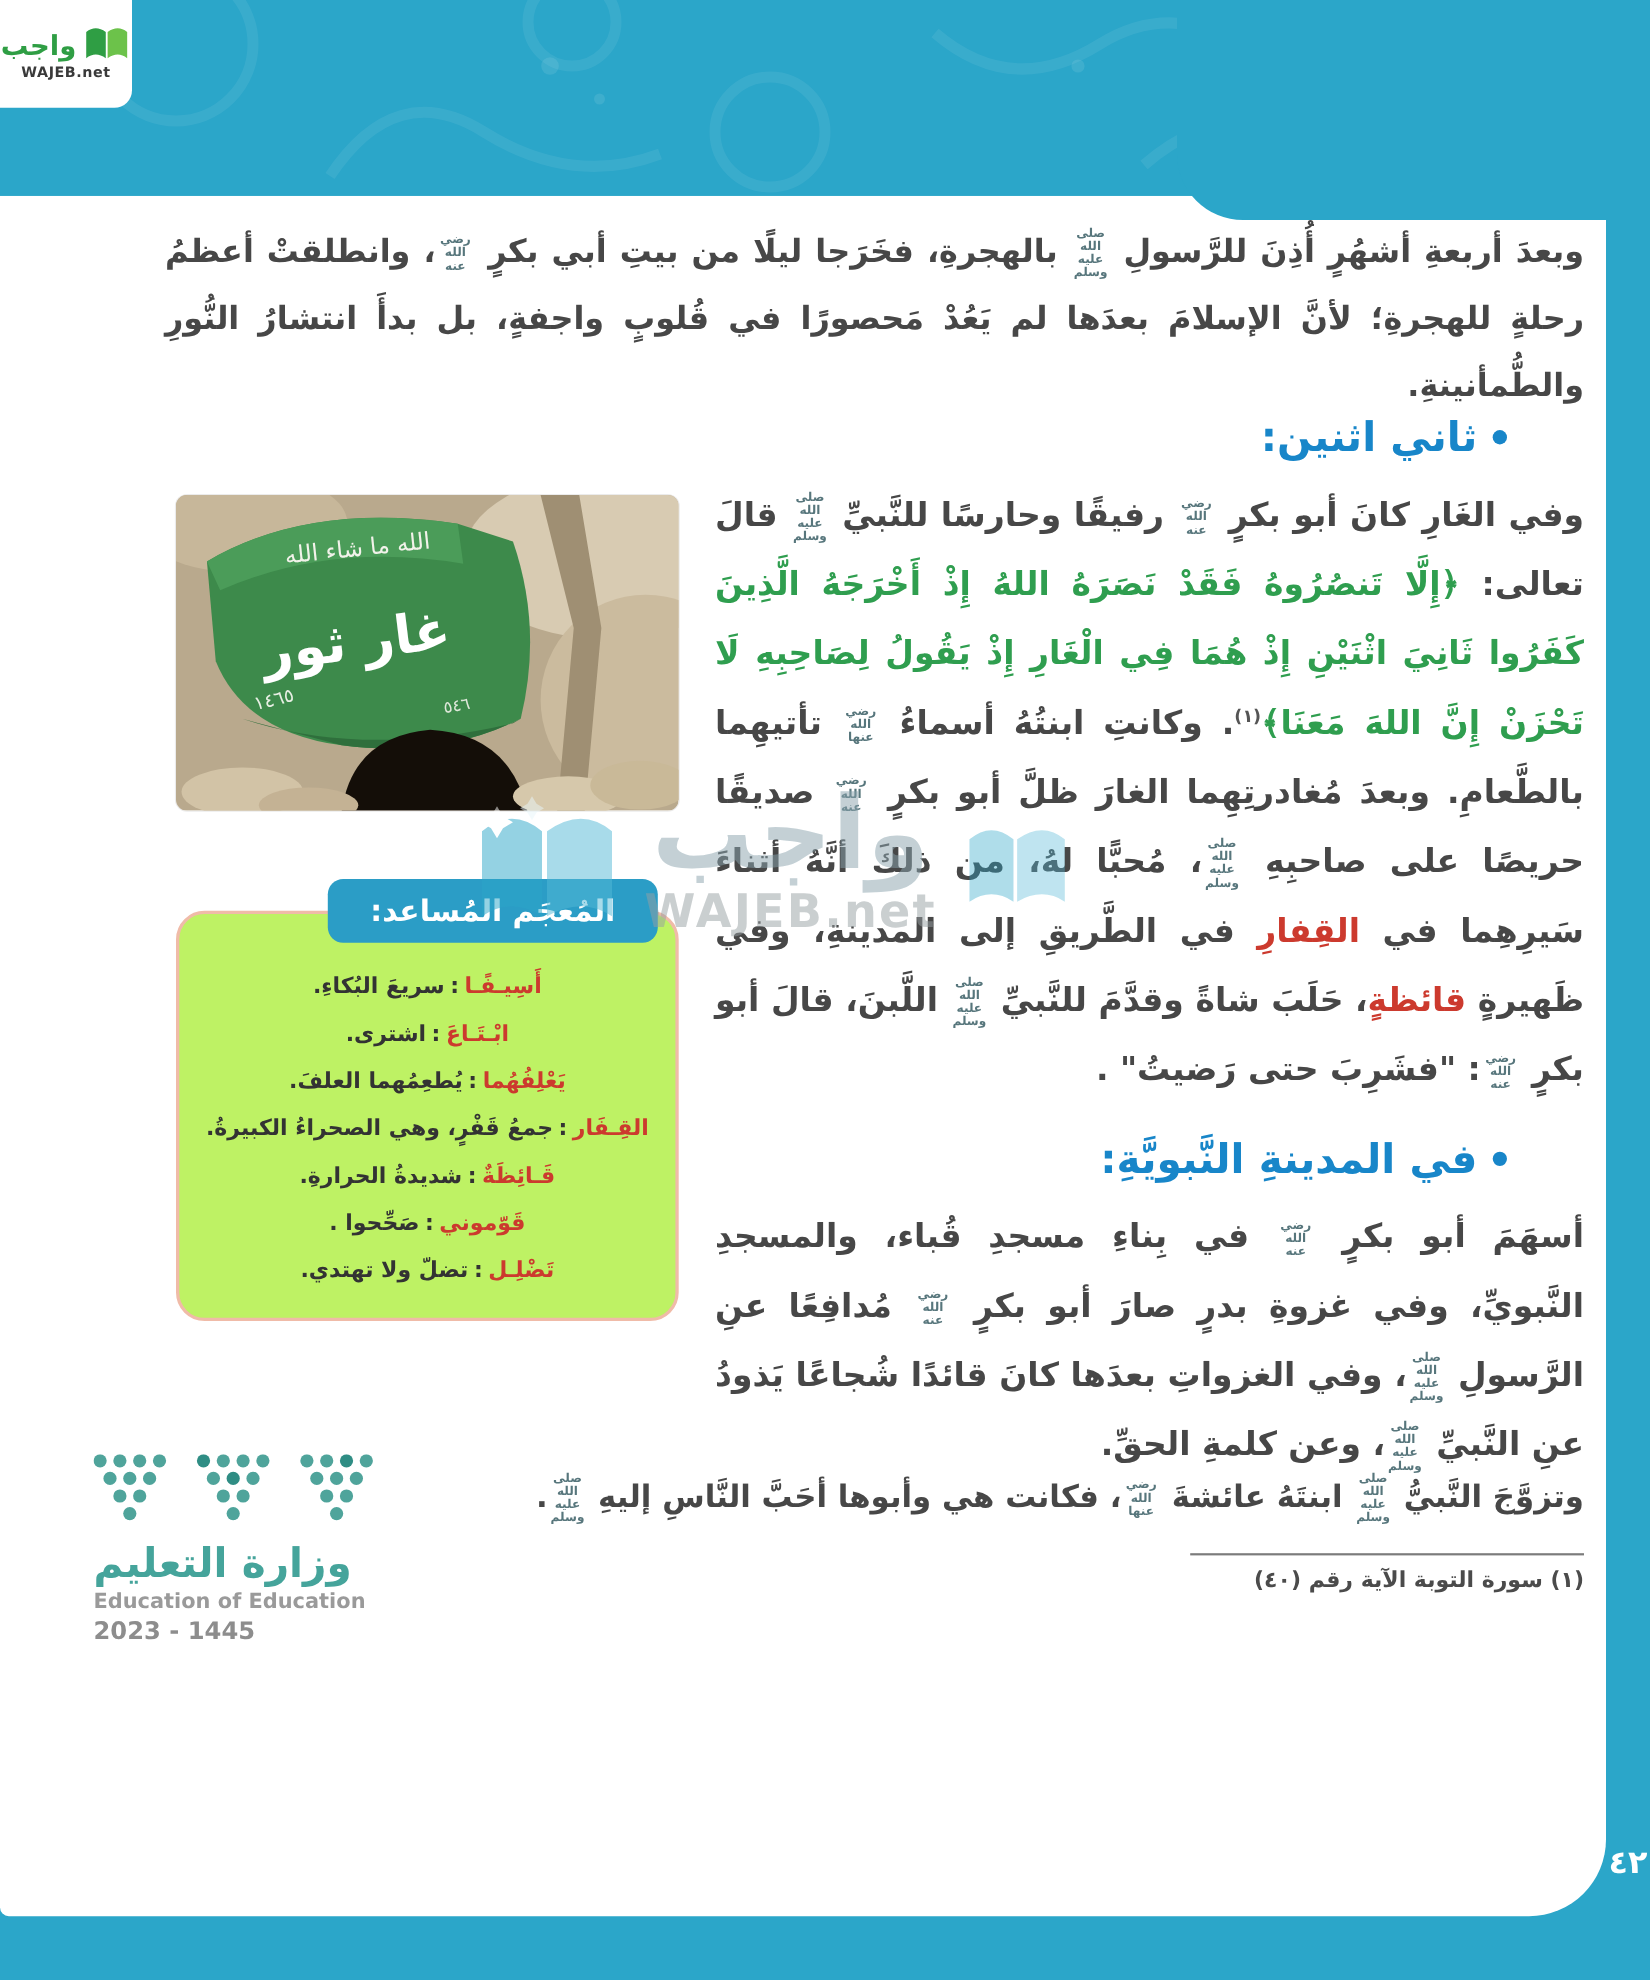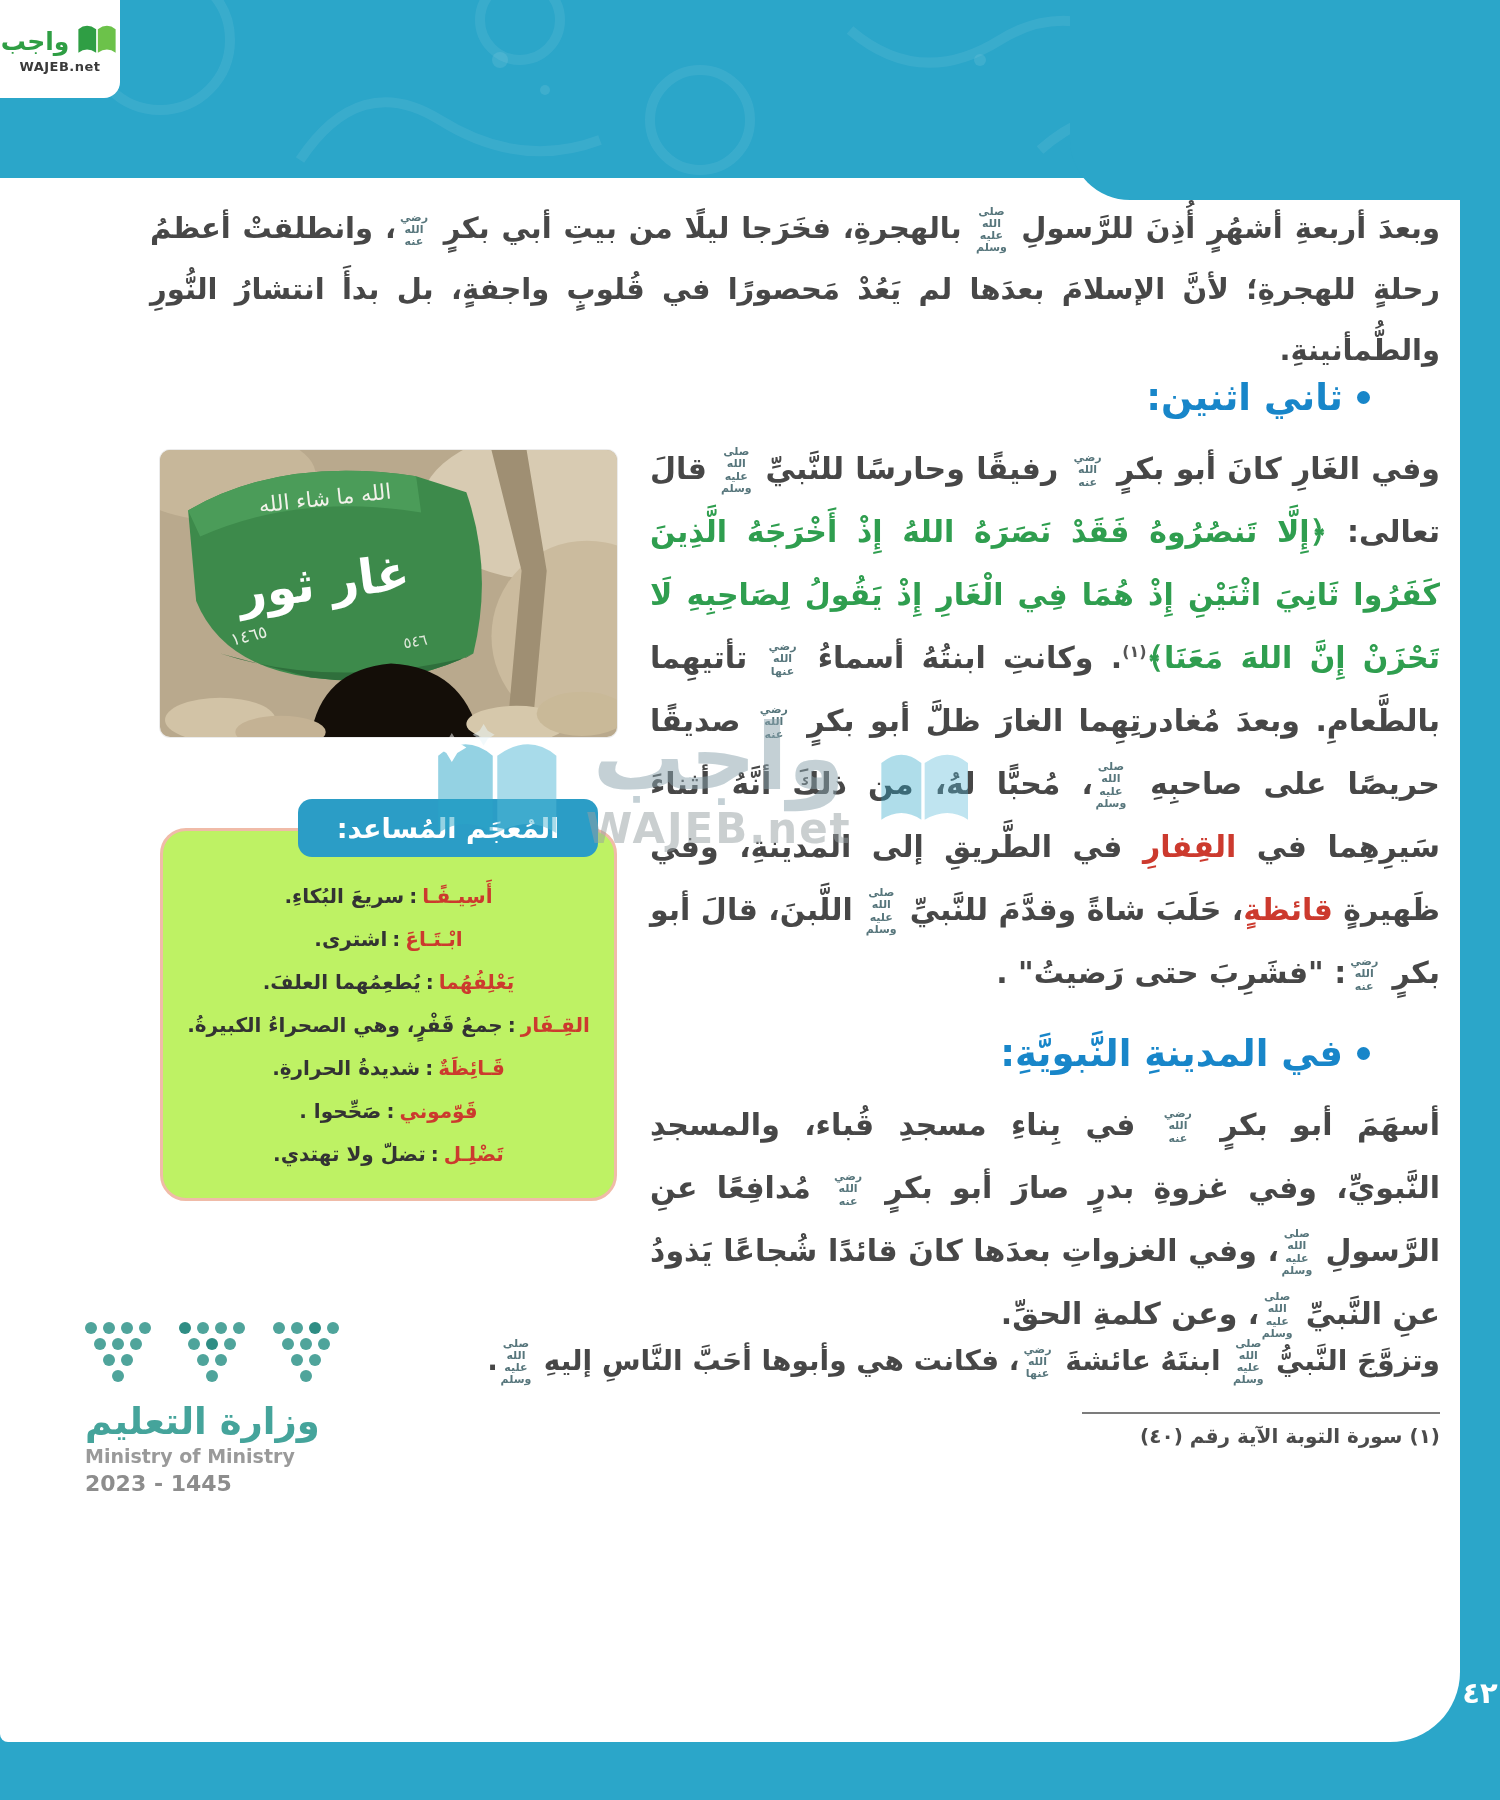--- a/index.html
+++ b/index.html
@@ -200,21 +200,21 @@
           <circle cx="15" cy="22" r="6"></circle>
             <circle cx="33" cy="22" r="6"></circle>
             <circle cx="51" cy="22" r="6"></circle>
           <circle cx="24" cy="38" r="6"></circle>
             <circle cx="42" cy="38" r="6"></circle>
           <circle cx="33" cy="54" r="6"></circle>
         </g>
       </g>
     </svg>
     <div class="m-name">وزارة التعليم</div>
-    <div class="m-en">Ministry of Ministry</div>
+    <div class="m-en">Education of Education</div>
     <div class="m-years">2023 - 1445</div>
   </div>
 
   <div class="watermark">
     <svg width="150" height="120" viewBox="0 0 66 52">
       <path d="M8,14 Q20,4 32,14 L32,48 Q20,40 8,48 Z" fill="#2ba6c9"></path>
       <path d="M60,14 Q48,4 34,14 L34,48 Q48,40 60,48 Z" fill="#54b9d6"></path>
       <path d="M14,4 l2.4,4 4,2.4 -4,2.4 -2.4,4 -2.4,-4 -4,-2.4 4,-2.4 z" fill="#ffffff"></path>
       <path d="M28,0 l1.8,3 3,1.8 -3,1.8 -1.8,3 -1.8,-3 -3,-1.8 3,-1.8 z" fill="#e9f6fa"></path>
     </svg>

